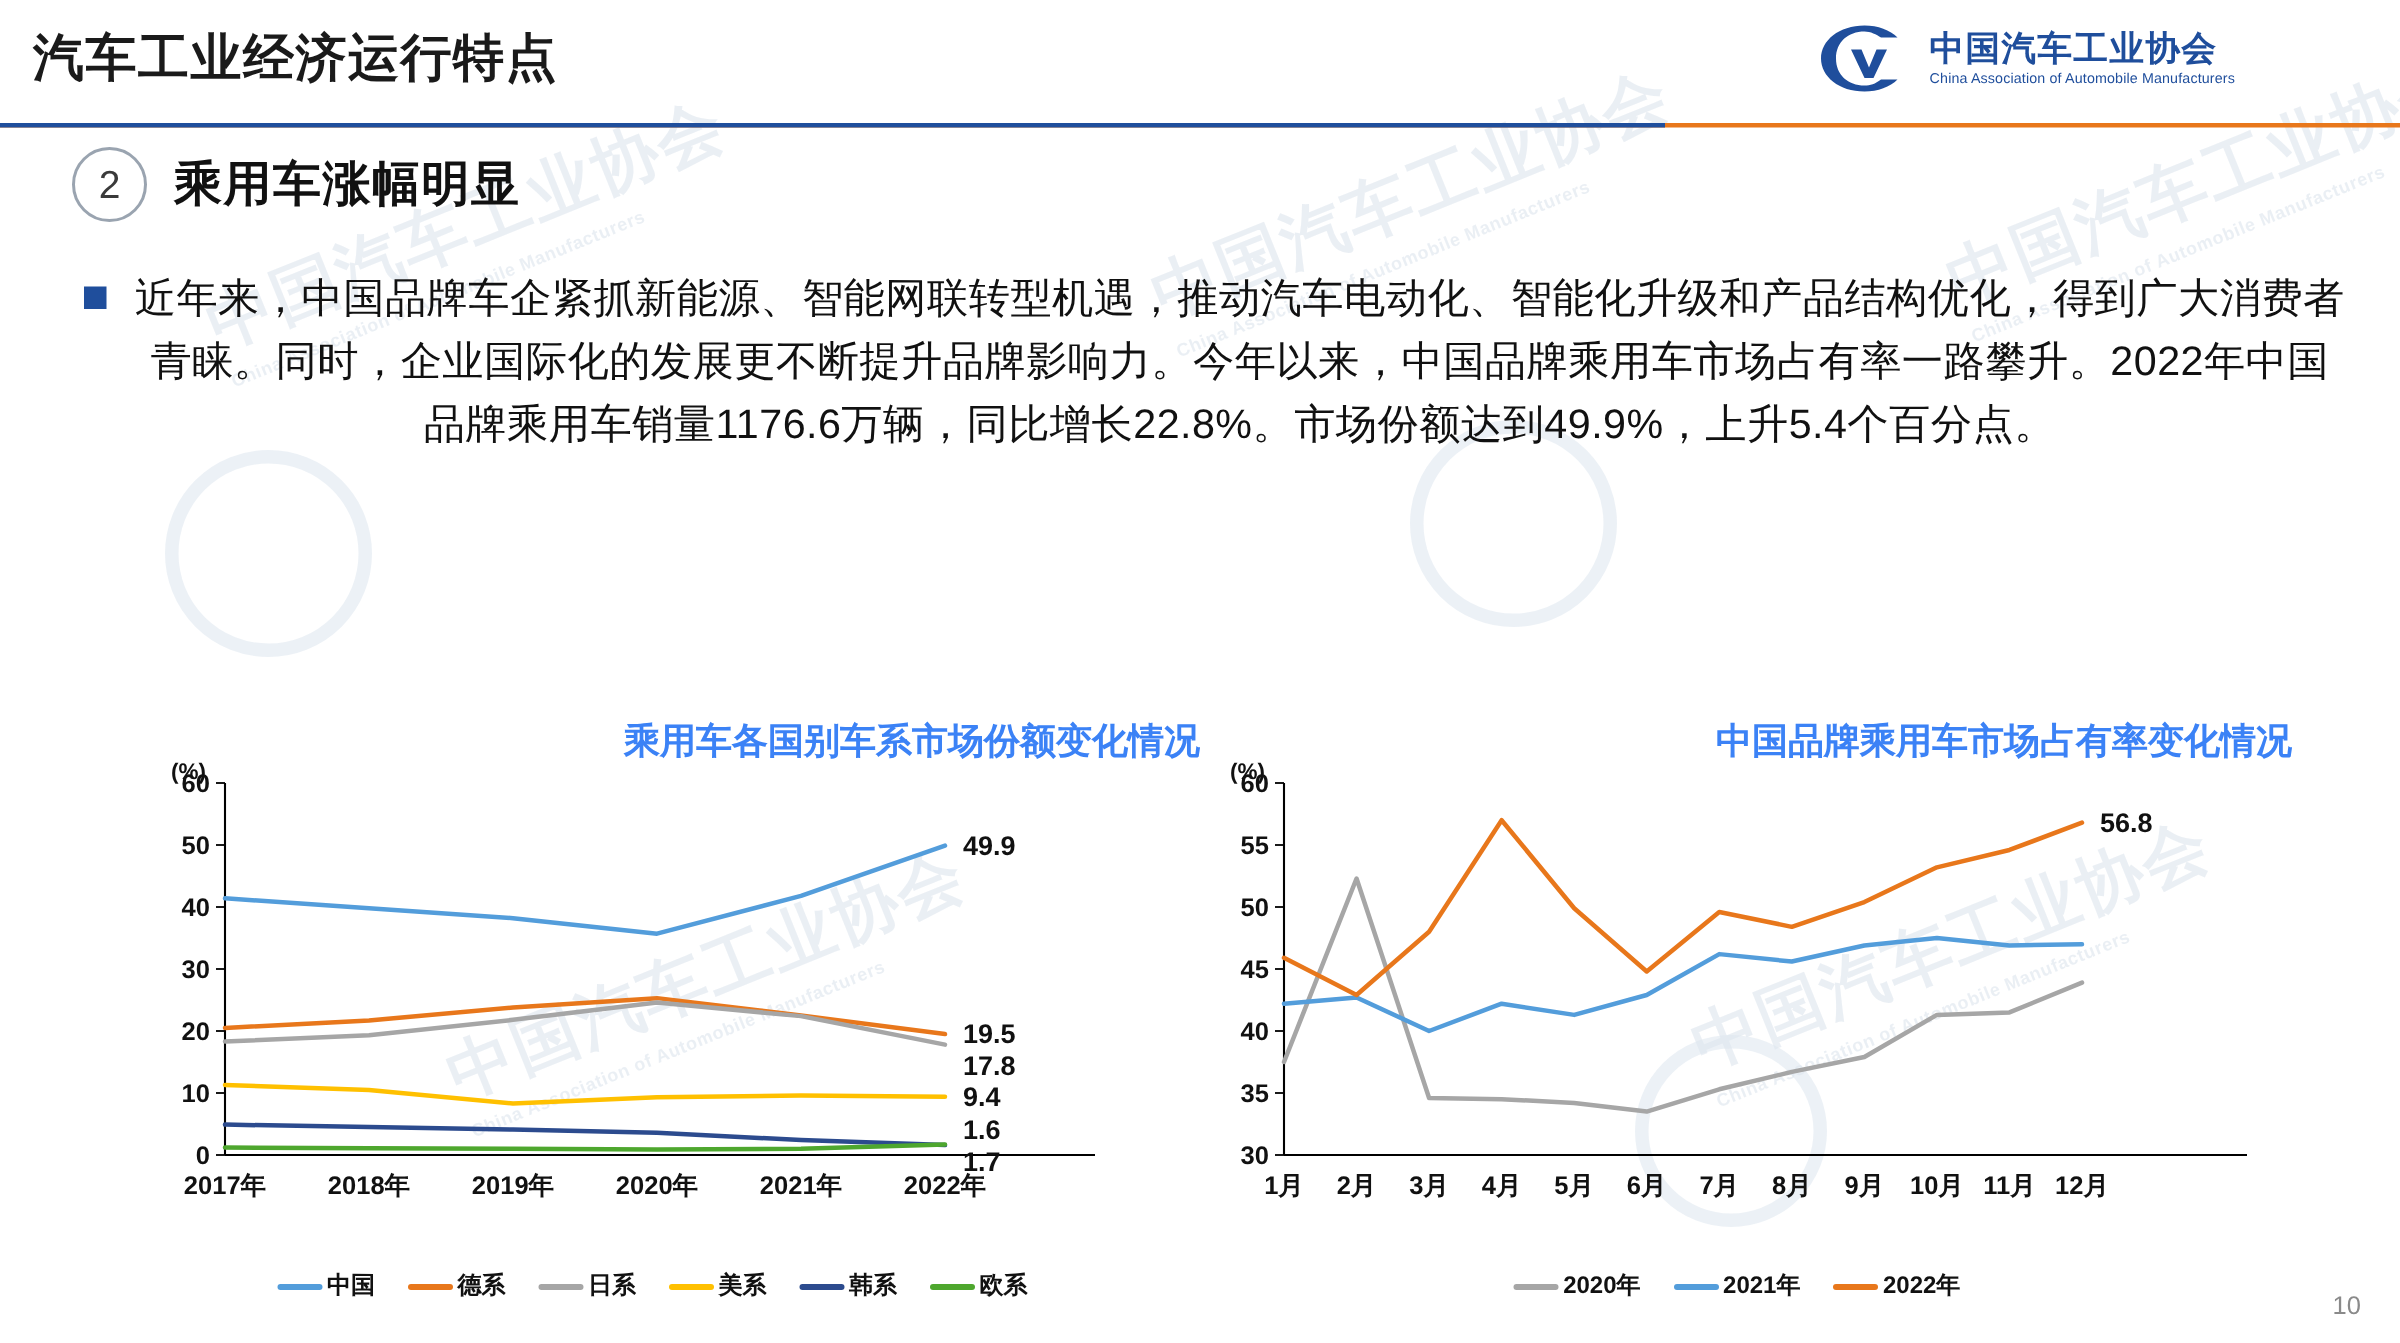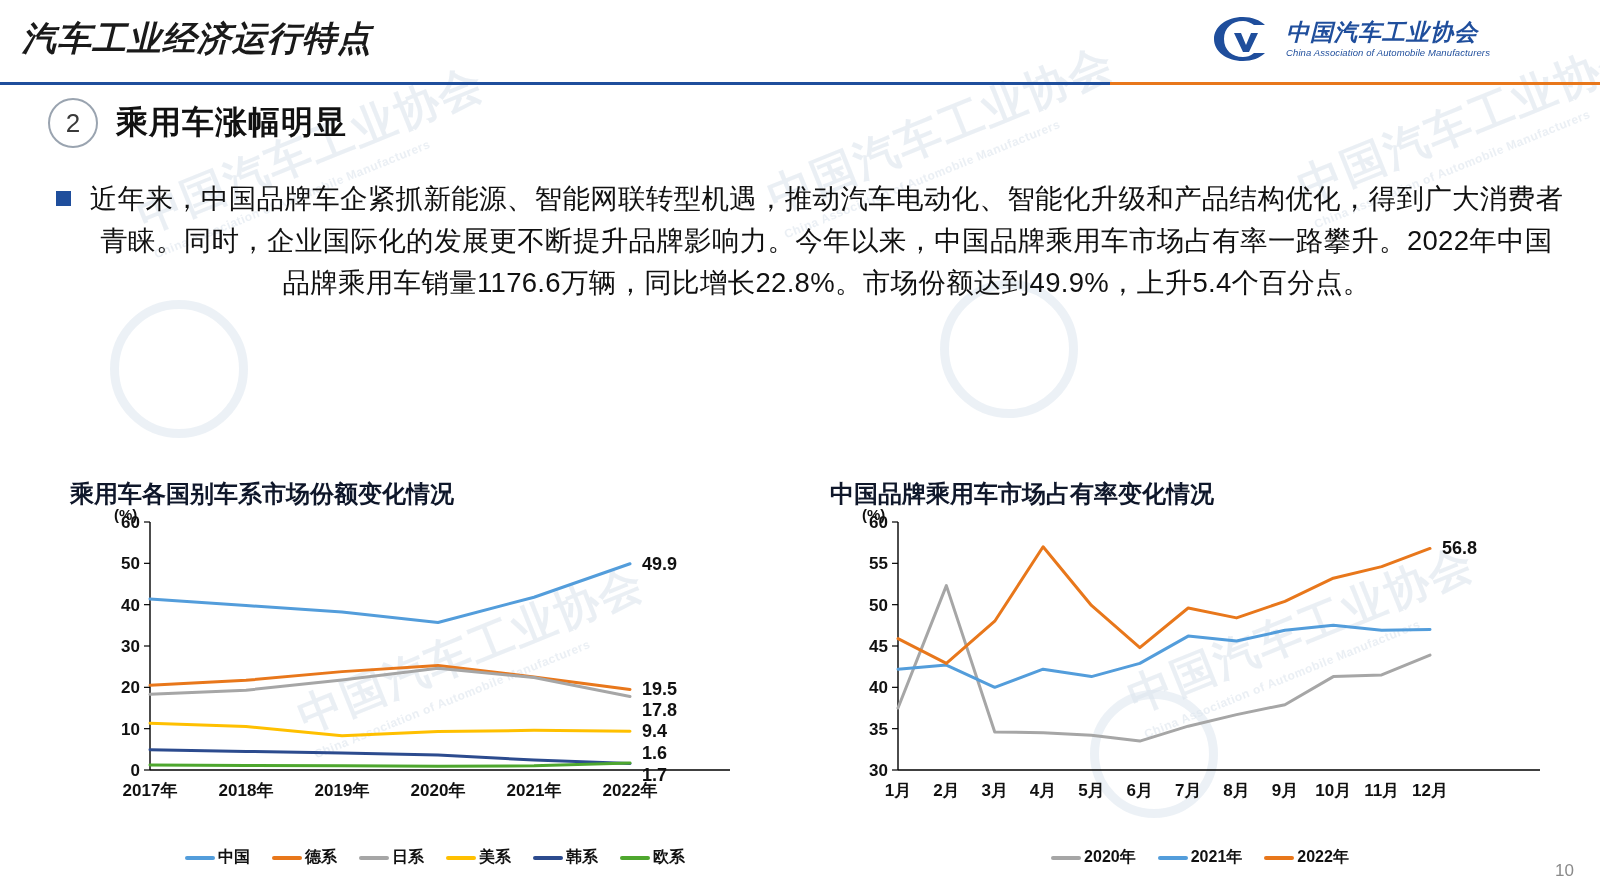--- a/index.html
+++ b/index.html
@@ -15,21 +15,20 @@
     color: #1a1a1a;
     overflow: hidden;
   }
 
   
   .header {
     position: absolute;
     left: 0; top: 0;
     width: 1516px;
     height: 84px;
-    font-style: italic;
   }
   .header-title {
     position: absolute;
     left: 22px;
     top: 16px;
     font-size: 34px;
     font-weight: bold;
     letter-spacing: 1px;
     color: #1a1a1a;
   }
@@ -157,30 +156,30 @@
     border: 9px solid #dde6ef;
     opacity: 0.55;
     pointer-events: none;
   }
 
   
   .chart-box {
     position: absolute;
   }
   #chart-left { left: 70px; top: 470px; width: 730px; height: 400px; }
-  #chart-right { left: 830px; top: 470px; width: 740px; height: 400px; }
+  #chart-right { left: 788px; top: 470px; width: 740px; height: 400px; }
 
   .chart-title {
     position: absolute;
     width: 100%;
-    text-align: left;
+    text-align: right;
     top: 8px;
     font-size: 24px;
     font-weight: bold;
-    color: #0f172a;
+    color: #3b82f6;
   }
   .chart-unit {
     position: absolute;
     font-size: 15px;
     color: #111;
     font-weight: bold;
   }
   .chart-svg { position: absolute; left: 0; top: 0; }
 
   .legend {

